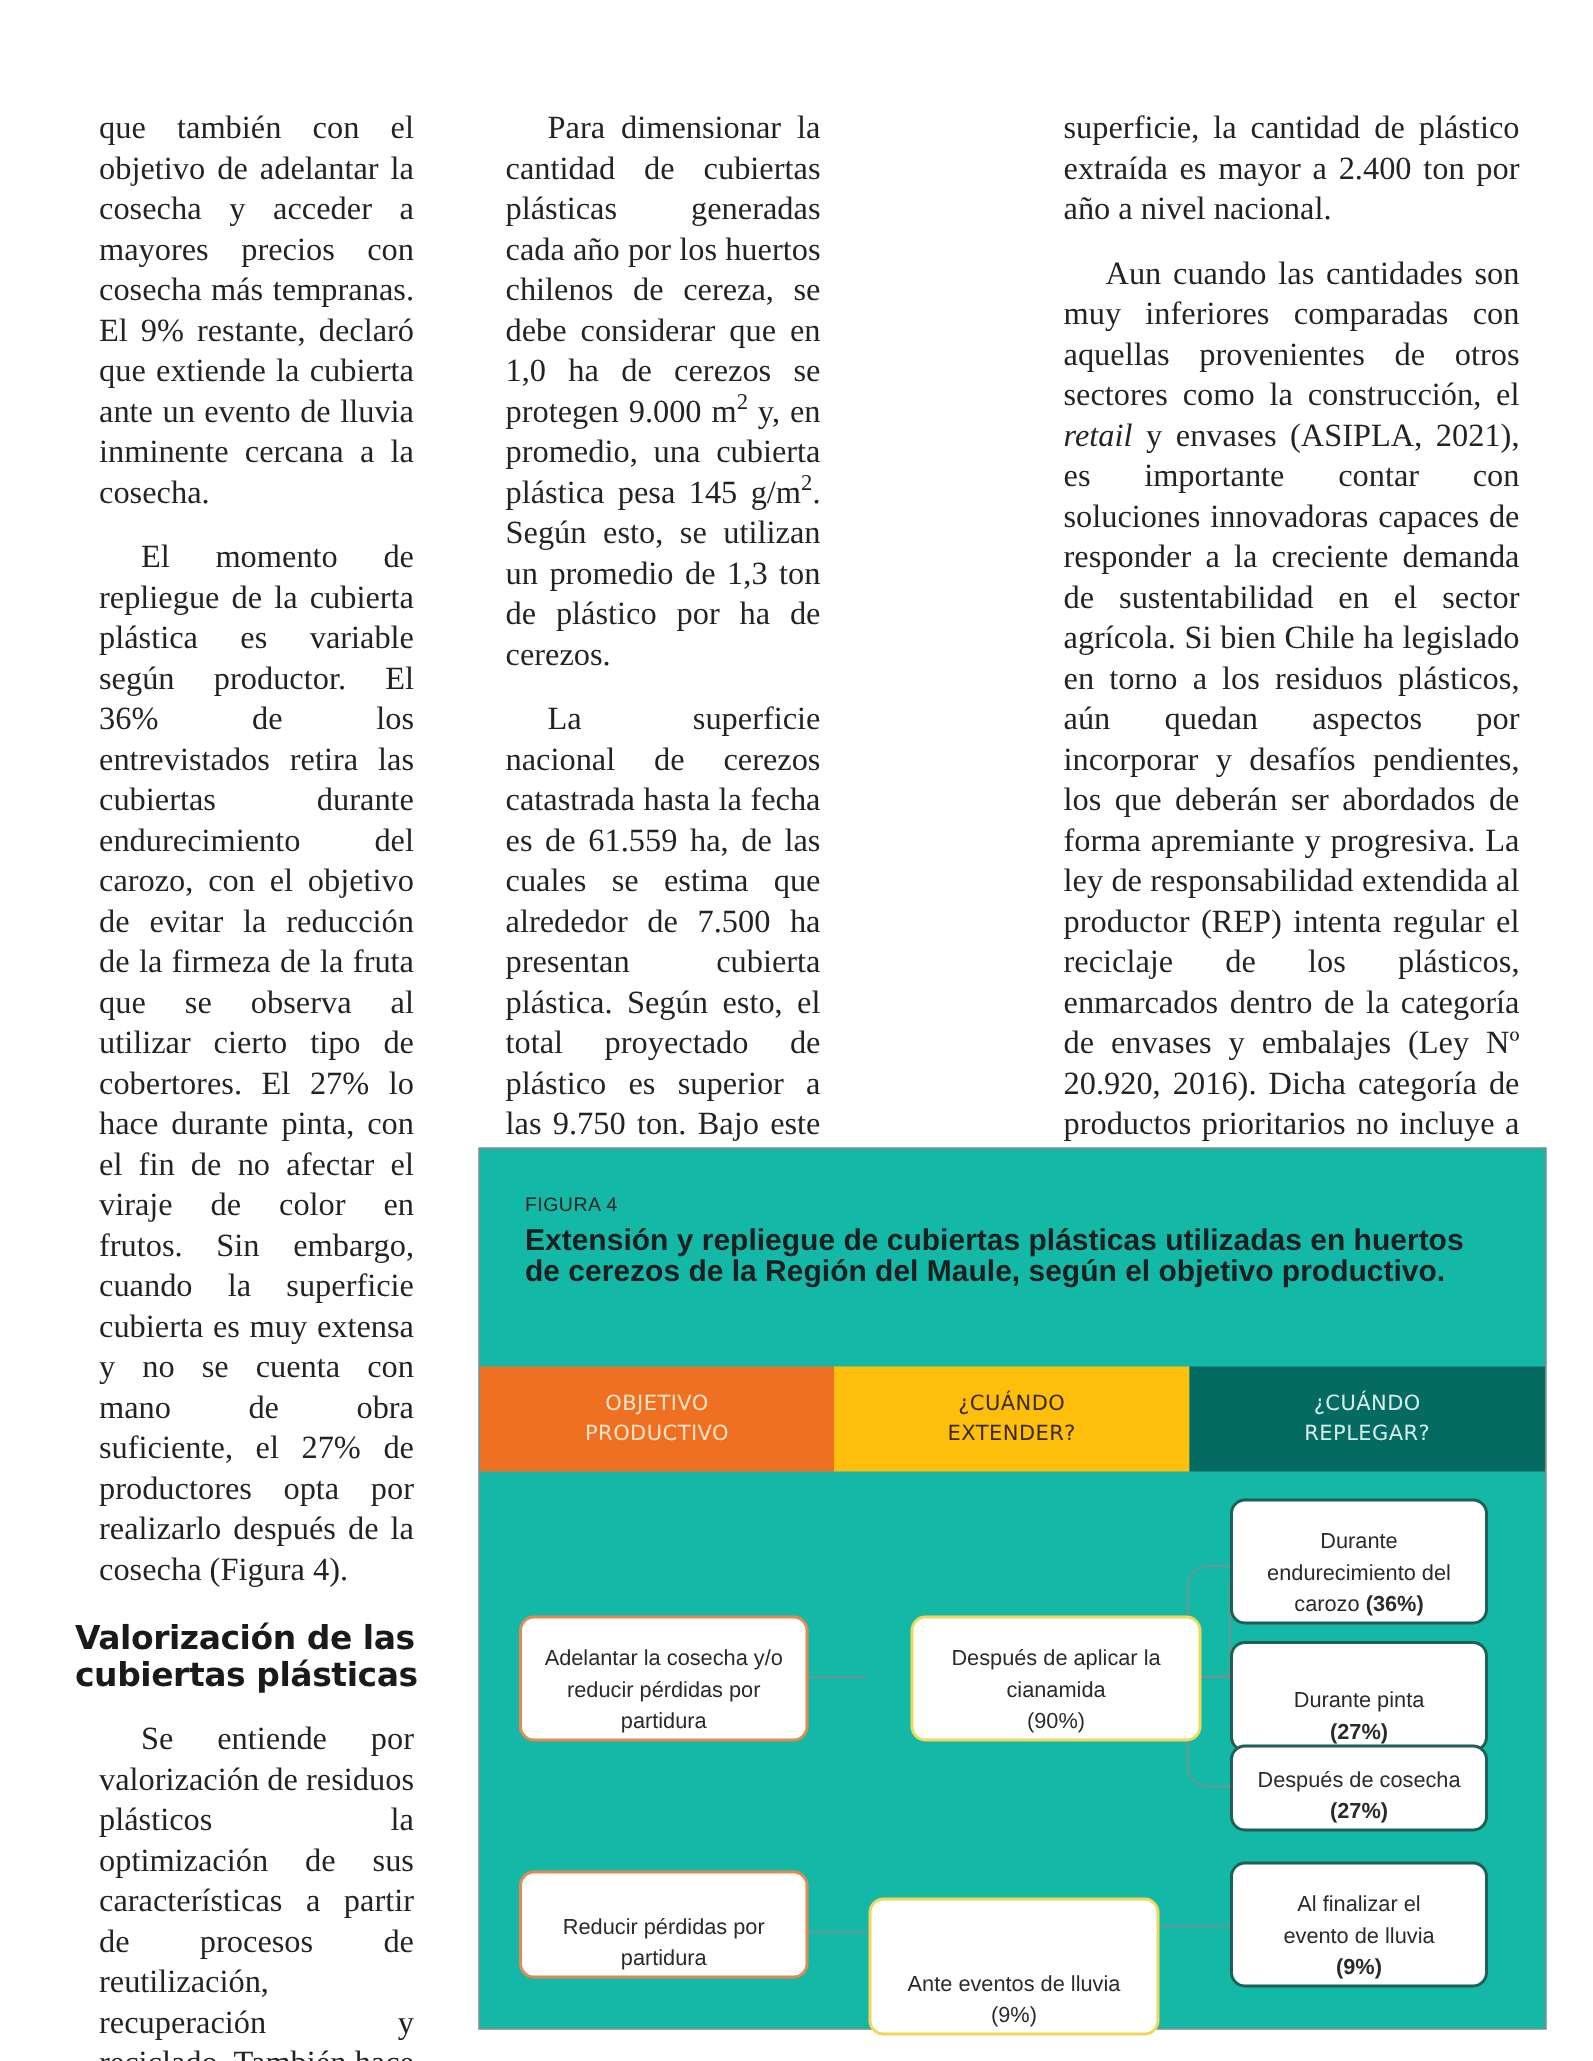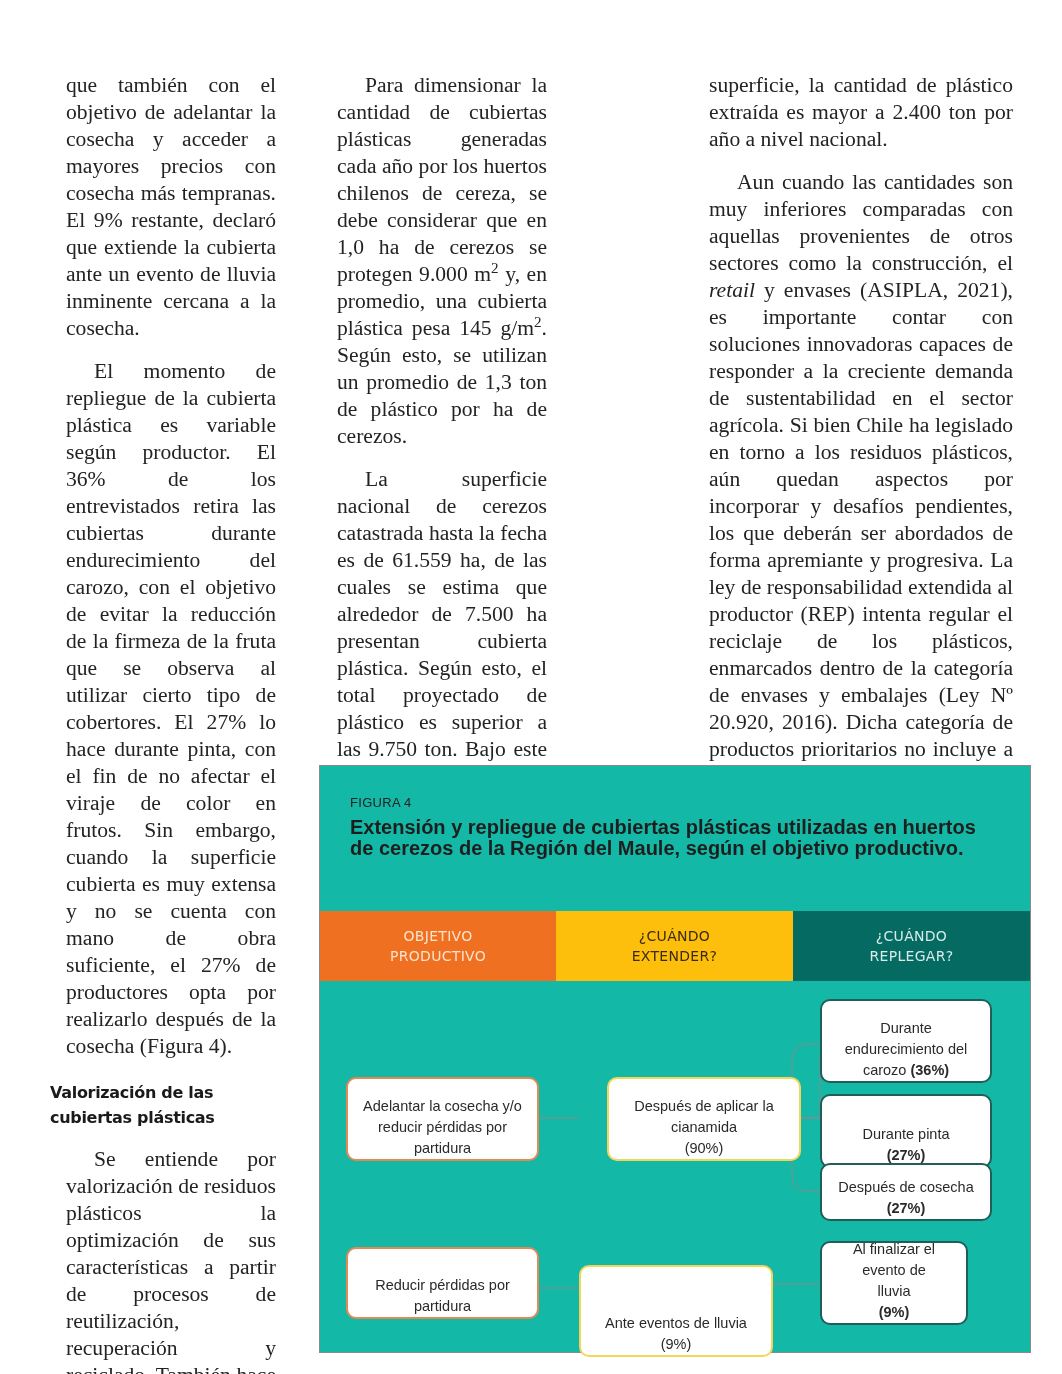--- a/index.html
+++ b/index.html
@@ -3,21 +3,21 @@
 <meta charset="utf-8">
 <style>
   html,body{margin:0;padding:0;background:#fff;}
   body{width:1062px;height:1374px;position:relative;overflow:hidden;font-family:"DejaVu Serif","Liberation Serif",serif;color:#222;}
   .col{position:absolute;font-family:"Liberation Serif","DejaVu Serif",serif;font-size:21.6px;line-height:27px;color:#232323;text-align:justify;}
   .col p{margin:16px;}
   .col p.ind{text-indent:28px;}
   #col1{left:50px;top:56px;width:242px;}
   #col2{left:321px;top:56px;width:242px;}
   #col3{left:693px;top:56px;width:336px;}
-  .heading{font-family:"DejaVu Sans","Liberation Sans",sans-serif;font-weight:bold;font-size:16px;line-height:25px;color:#1a1a1a;margin:20px 0 2px 0;text-align:left;letter-spacing:-0.3px;}
+  .heading{font-family:"DejaVu Sans","Liberation Sans",sans-serif;font-weight:bold;font-size:22px;line-height:25px;color:#1a1a1a;margin:20px 0 2px 0;text-align:left;letter-spacing:-0.3px;}
   sup{font-size:0.7em;line-height:0;}
 
   #figure{position:absolute;left:319px;top:765px;width:710px;height:586px;border:1.5px solid #8a8a8a;background:#14b8a6;font-family:"Liberation Sans","DejaVu Sans",sans-serif;}
   #fig-label{position:absolute;left:30px;top:29px;font-size:13px;color:#222;letter-spacing:0.3px;}
   #fig-title{position:absolute;left:30px;top:51px;width:640px;font-size:20px;line-height:21px;font-weight:bold;color:#1e1e1e;}
   .band{position:absolute;top:145px;height:70px;display:flex;align-items:center;justify-content:center;text-align:center;font-family:"DejaVu Sans","Liberation Sans",sans-serif;font-weight:normal;font-size:14px;line-height:20px;letter-spacing:0.3px;}
   #band-1{left:0;width:236px;background:#f07022;color:#fde3cc;}
   #band-2{left:236px;width:237px;background:#fdbf0b;color:#3a2a12;}
   #band-3{left:473px;width:237px;background:#046a62;color:#d7ece9;}
   .node{position:absolute;display:flex;align-items:flex-end;justify-content:center;text-align:center;font-size:14.5px;line-height:21px;color:#2a2a2a;border-radius:10px;background:#fff;box-sizing:border-box;}
@@ -102,16 +102,16 @@
 
   <div class="node t" style="left:500px;top:233px;width:172px;height:84px;padding:0 14px;">
     <span><span>Durante endurecimiento del carozo</span> <b>(36%)</b></span>
   </div>
   <div class="node t" style="left:500px;top:328px;width:172px;height:74px;padding:0 10px;">
     <span><span>Durante pinta</span><br><b>(27%)</b></span>
   </div>
   <div class="node t" style="left:500px;top:397px;width:172px;height:58px;padding:0 8px;">
     <span><span>Después de cosecha</span><br><b>(27%)</b></span>
   </div>
-  <div class="node t" style="left:500px;top:475px;width:148px;height:84px;padding:0 22px;">
+  <div class="node t" style="left:500px;top:475px;width:172px;height:84px;padding:0 22px;">
     <span><span>Al finalizar el evento de lluvia</span><br><b>(9%)</b></span>
   </div>
 </div>
 
 </body></html>

